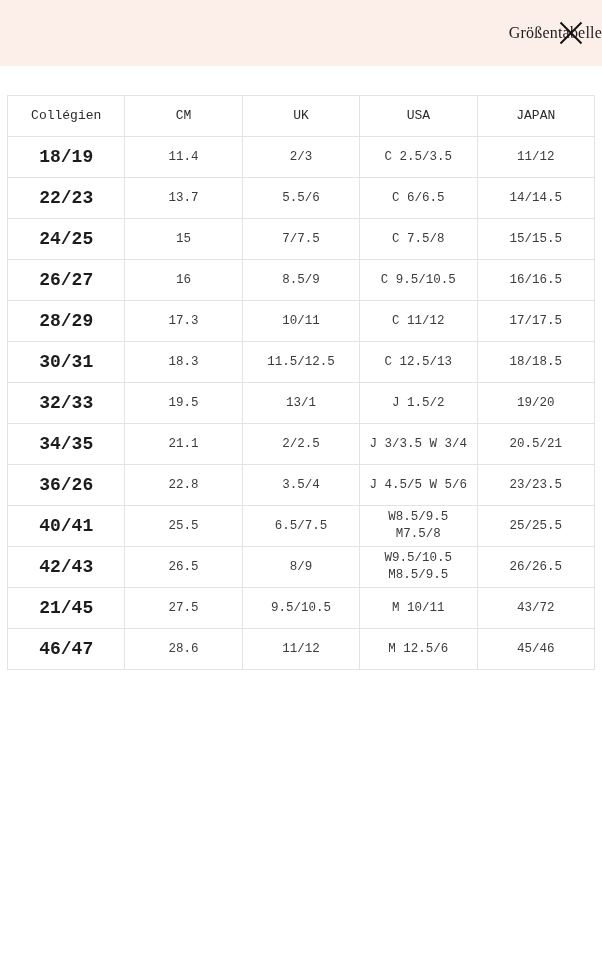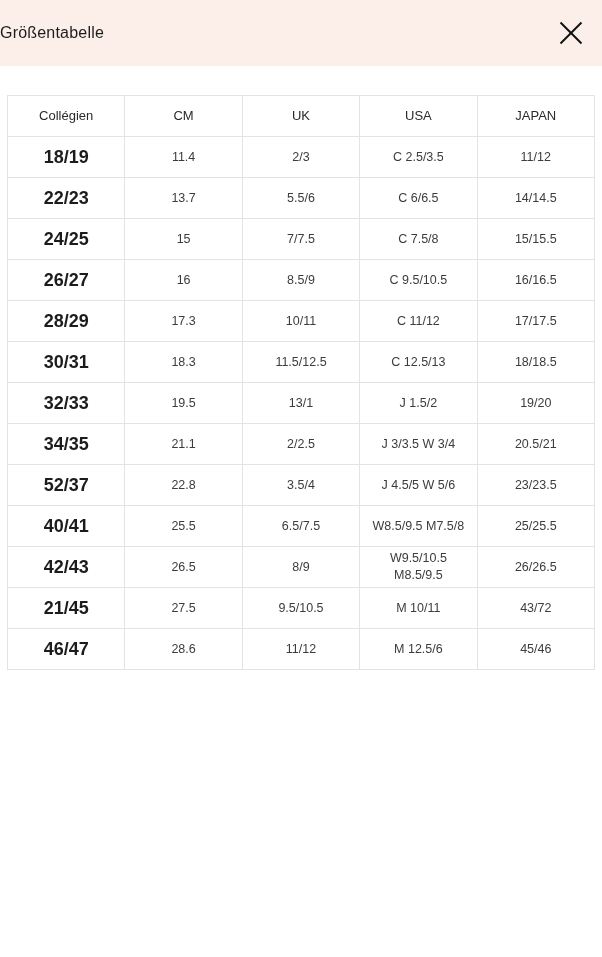--- a/index.html
+++ b/index.html
@@ -23,21 +23,22 @@
     height: 957px;
     background: #ffffff;
     overflow: hidden;
   }
   .modal-header {
     position: relative;
     height: 66px;
     background: var(--header-bg);
     display: flex;
     align-items: center;
-    justify-content: flex-start;
+    justify-content: flex-end;
+    font-family: Liberation Serif, serif;
   }
   .modal-title {
     margin: 0;
     font-size: 16px;
     font-weight: 500;
     letter-spacing: 0.2px;
     color: #1d1d1d;
   }
   .close-btn {
     position: absolute;
@@ -59,20 +60,21 @@
     height: 26px;
     display: block;
   }
   .close-btn svg line {
     stroke: #111111;
     stroke-width: 1.9;
     stroke-linecap: butt;
   }
   .table-wrap {
     margin: 29px 7px 0 7px;
+    font-family: Liberation Mono, monospace;
   }
   table.size-chart {
     width: 100%;
     border-collapse: collapse;
     table-layout: fixed;
     text-align: center;
   }
   .size-chart th,
   .size-chart td {
     border: 1px solid var(--border);
@@ -173,21 +175,21 @@
             <td>19/20</td>
           </tr>
           <tr>
             <td class="col-size">34/35</td>
             <td>21.1</td>
             <td>2/2.5</td>
             <td>J 3/3.5 W 3/4</td>
             <td>20.5/21</td>
           </tr>
           <tr>
-            <td class="col-size">52/37</td>
+            <td class="col-size">36/26</td>
             <td>22.8</td>
             <td>3.5/4</td>
             <td>J 4.5/5 W 5/6</td>
             <td>23/23.5</td>
           </tr>
           <tr>
             <td class="col-size">40/41</td>
             <td>25.5</td>
             <td>6.5/7.5</td>
             <td>W8.5/9.5 M7.5/8</td>

